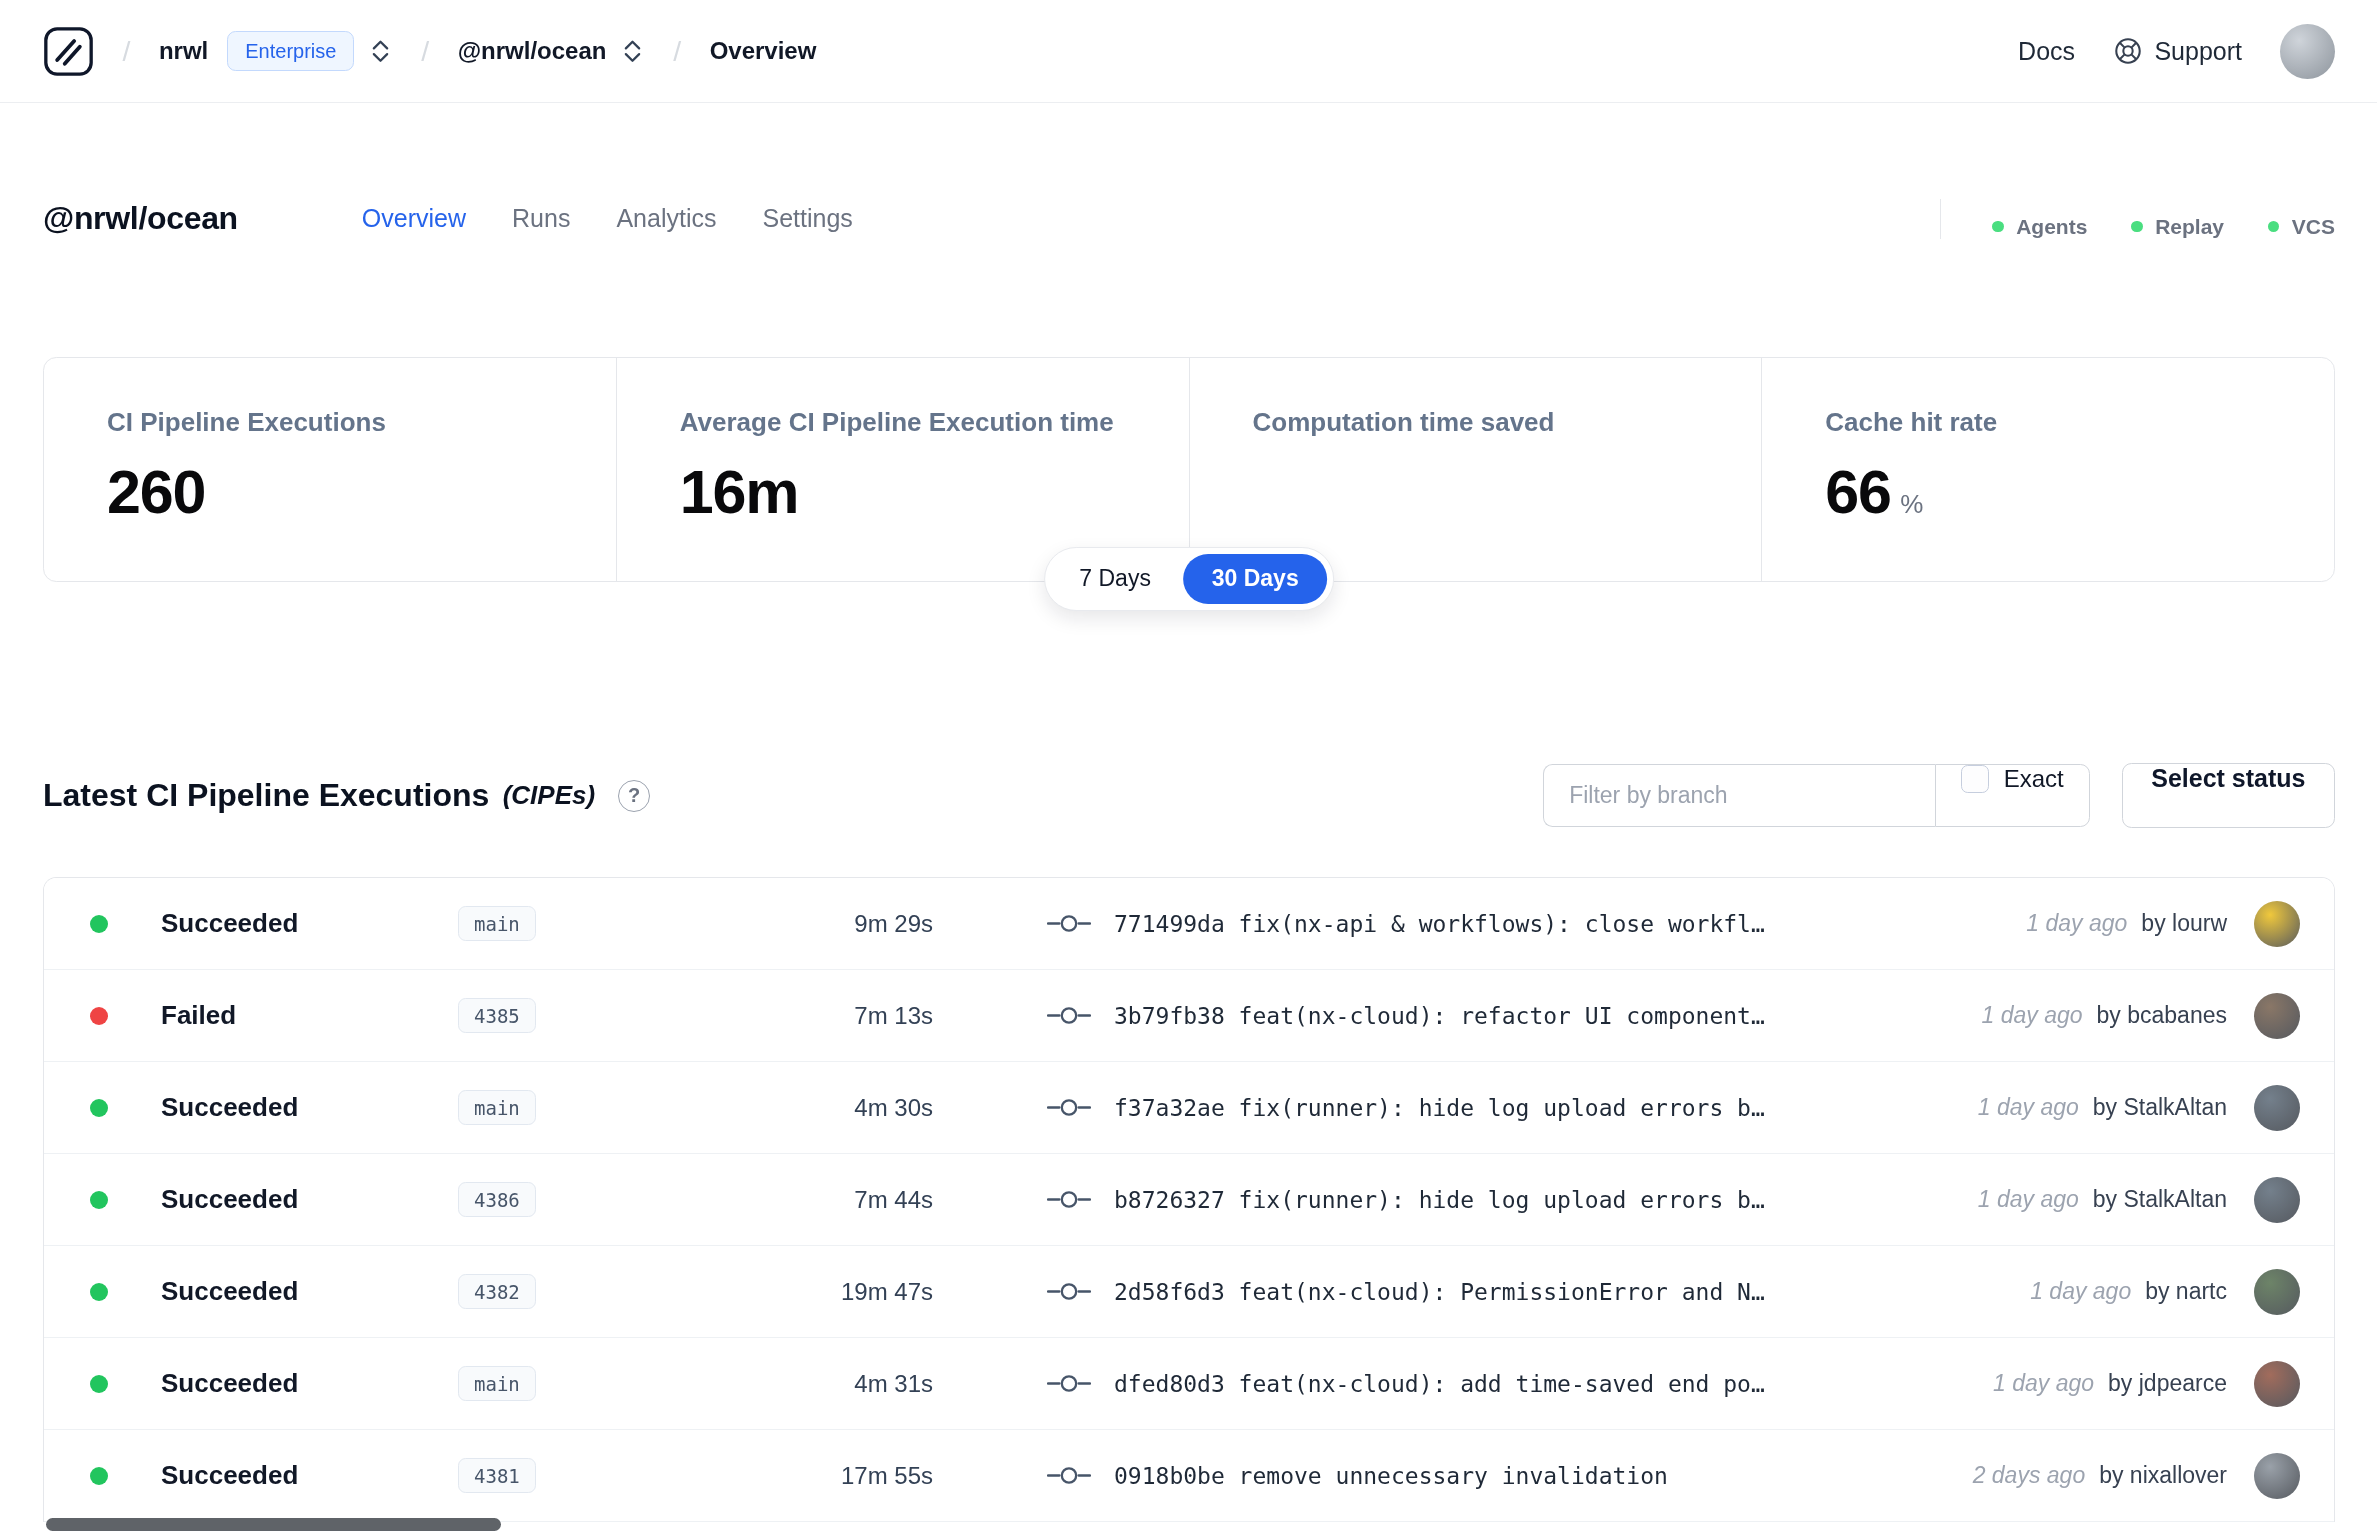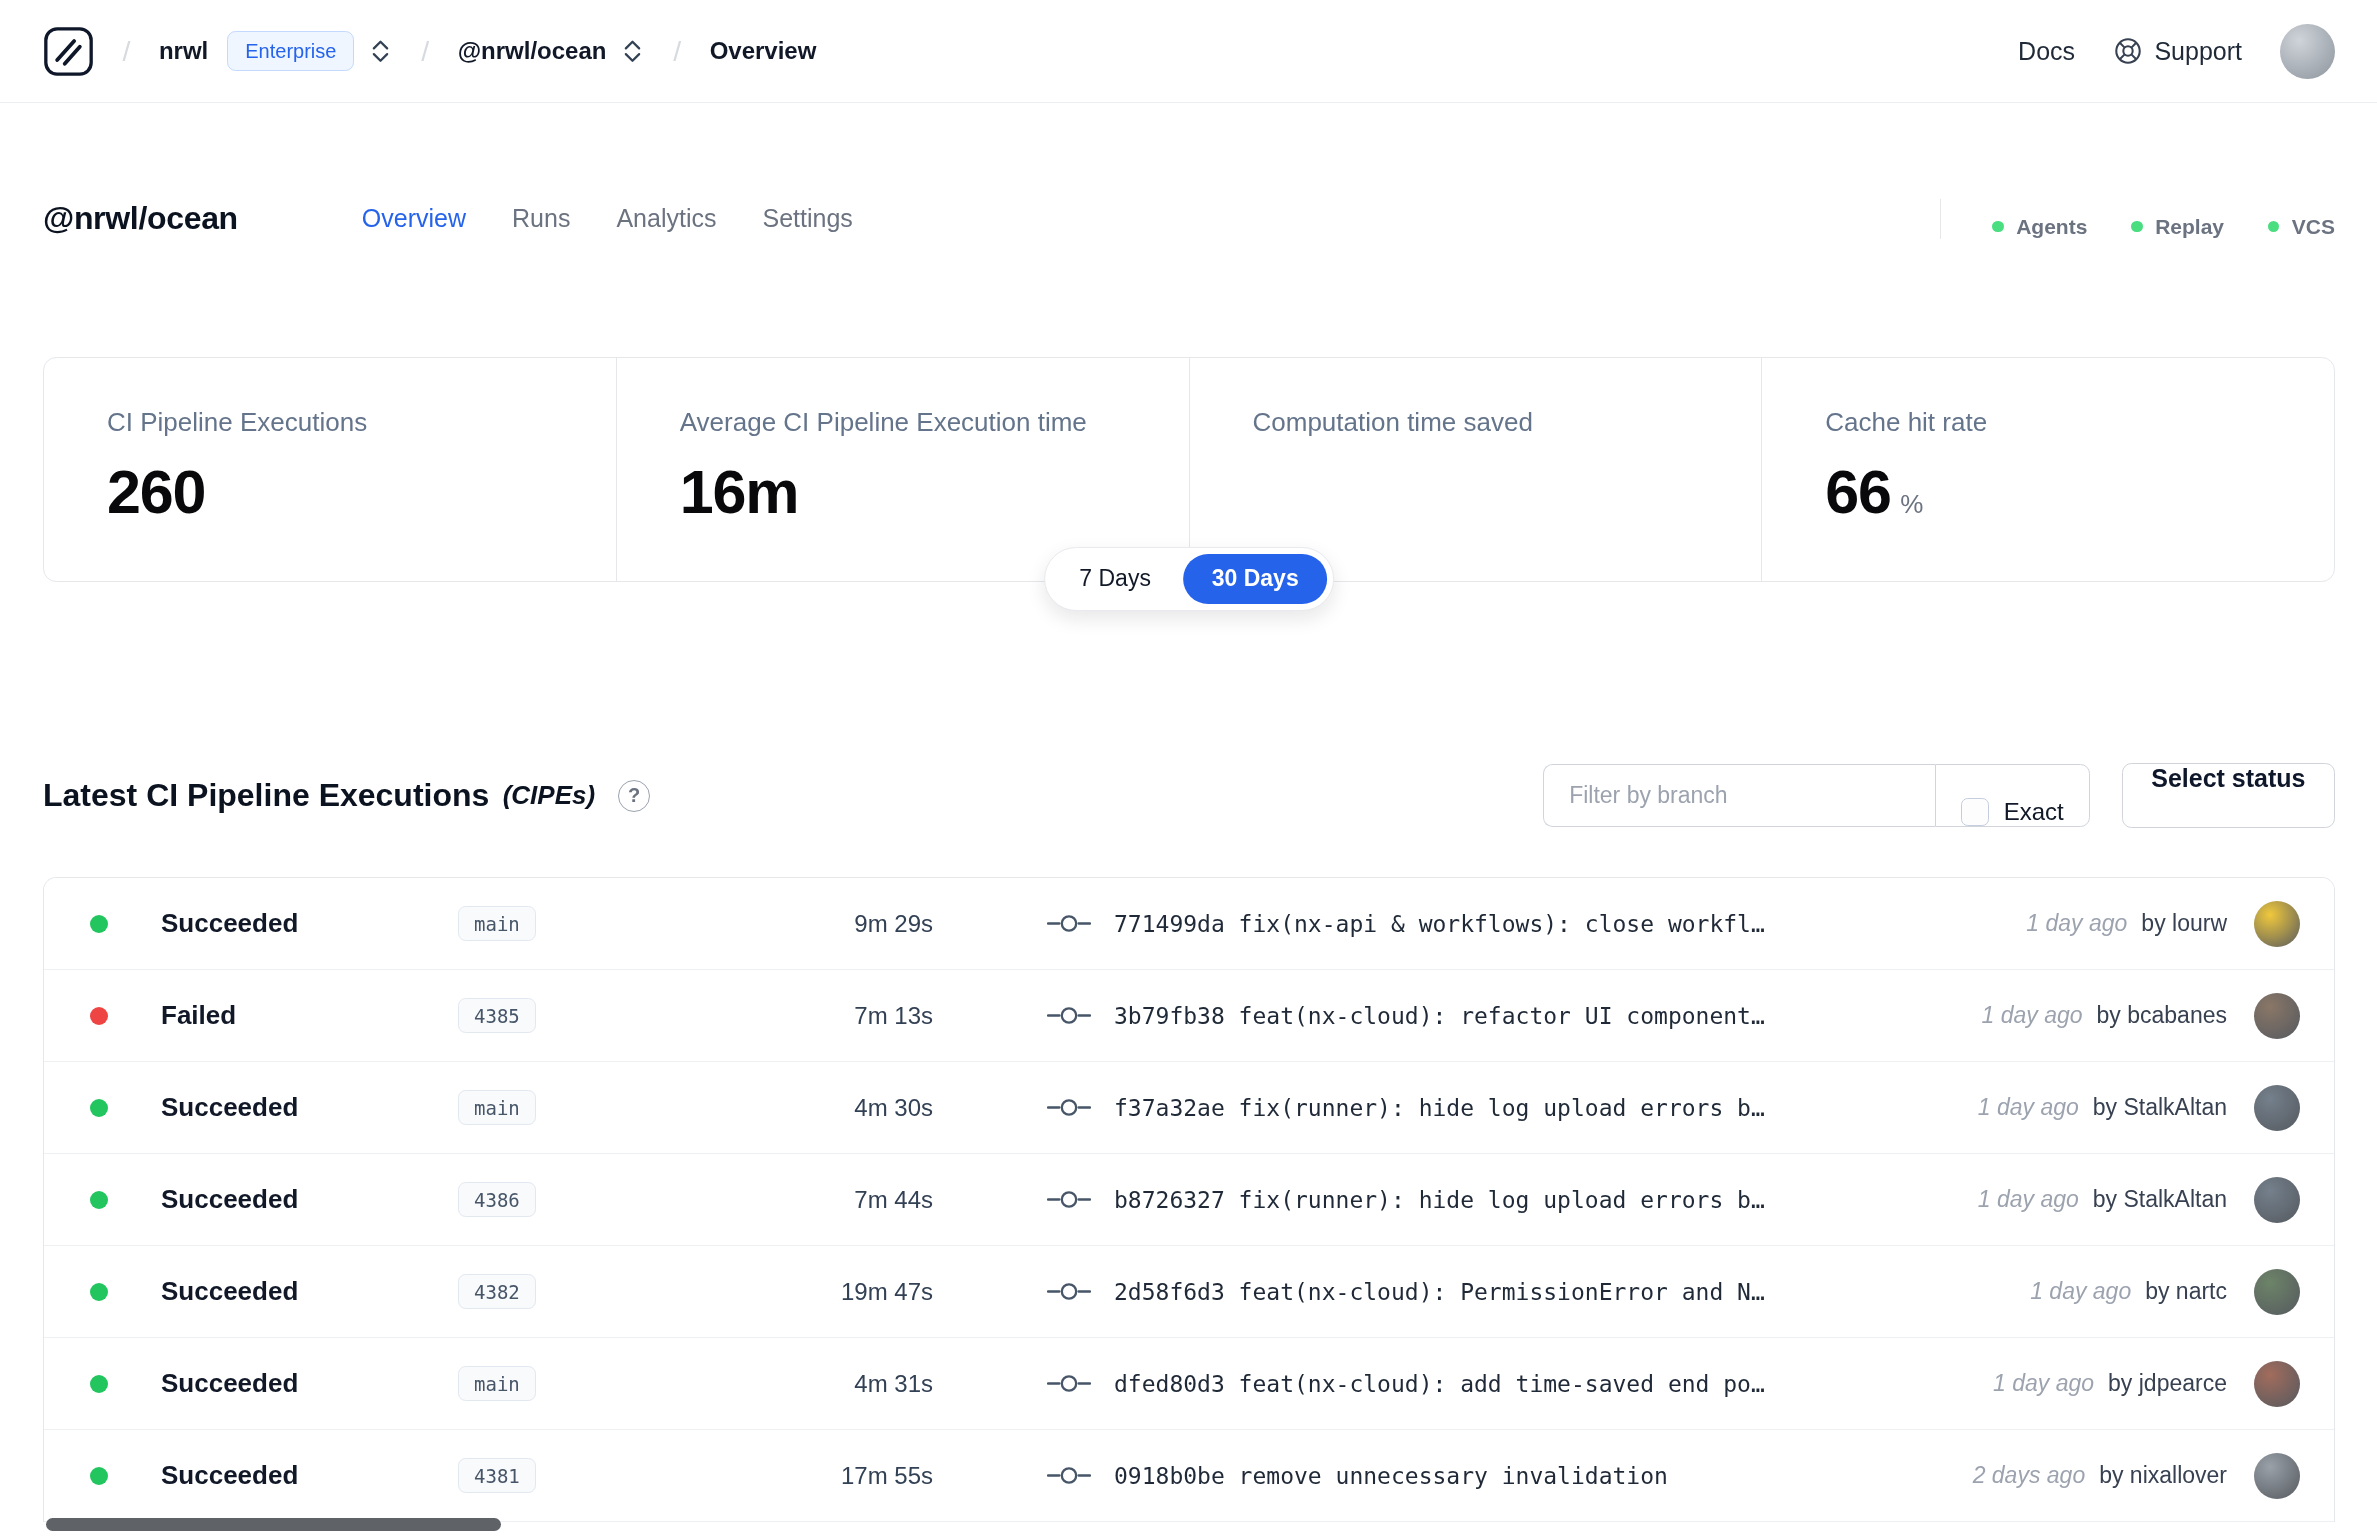--- a/index.html
+++ b/index.html
@@ -30,38 +30,38 @@
   .ws-right { margin-left:auto; display:flex; align-items:flex-end; gap:44px;font-weight:bold; }
   .vdivider { width:1px; height:40px; background:#e5e7eb; margin-right:7.6px; }
   .indicator { display:flex; align-items:center; gap:12.4px; font-size:21px; color:#6b7280; cursor:pointer; }
   .dot-sm { width:11.4px; height:11.4px; border-radius:50%; background:#4ade80; }
 
   
   .stats-wrap { position:relative; margin:114px 43px 0; }
   .stats { display:flex; border:1px solid #e5e7eb; border-radius:13.3px; height:225px; background:#fff; overflow:hidden; }
   .stat { flex:1; padding:49px 19px 0 63px; border-left:1px solid #e5e7eb; }
   .stat:first-child { border-left:none; }
-  .stat-label { font-size:26px; color:#64748b; font-weight:400; }
+  .stat-label { font-size:26px; color:#64748b; font-weight:700; }
   .stat-value { margin-top:19px; font-size:61px; font-weight:800; letter-spacing:-0.02em; color:#09090b; display:flex; align-items:baseline; gap:9.5px; white-space:nowrap; }
   .stat-suffix { font-size:26px; font-weight:500; color:#6b7280; }
 
   .range-toggle { position:absolute; left:50%; bottom:-28.5px; transform:translateX(-50%); display:flex; gap:3.8px; background:#fff; border:1px solid #e8eaee; border-radius:950px; padding:5.7px; box-shadow:0 7.6px 19px rgba(15,23,42,.10); }
   .range-opt { font-size:23px; font-weight:500; color:#111827; padding:11.4px 28.5px; border-radius:950px; cursor:pointer; white-space:nowrap; }
   .range-opt.active { background:#2563eb; color:#fff; font-weight:600; }
 
   
   .cipe-head { display:flex; align-items:center; padding:0 43px; margin-top:181px; height:65px; }
   .cipe-title { font-size:32px; font-weight:700; color:#0b1220; }
   .cipe-sub { font-size:26px; font-style:italic; font-weight:600; margin-left:13.3px; color:#0b1220; }
   .help-icon { width:32px; height:32px; border:1.9px solid #9ca3af; border-radius:50%; color:#6b7280; font-size:20px; font-weight:700; display:flex; align-items:center; justify-content:center; margin-left:23px; cursor:pointer; }
   .cipe-controls { margin-left:auto; display:flex; align-items:center; }
   .filter-group { display:flex; }
   .filter-input { width:392px; height:63px; border:1px solid #d1d5db; border-right:none; border-radius:9.5px 0 0 9.5px; padding:0 25px; font-size:23px; font-family:"Liberation Sans", sans-serif; color:#111827; outline:none; }
   .filter-input::placeholder { color:#9ca3af; }
-  .exact-box { display:flex; align-items:flex-end; gap:15px; border:1px solid #d1d5db; border-radius:0 9.5px 9.5px 0; padding:0 25px; height:63px; font-size:24px; font-weight:500; color:#111827; background:#fff; cursor:pointer; }
+  .exact-box { display:flex; align-items:flex-start; gap:15px; border:1px solid #d1d5db; border-radius:0 9.5px 9.5px 0; padding:0 25px; height:63px; font-size:24px; font-weight:500; color:#111827; background:#fff; cursor:pointer; }
   .checkbox { width:27.6px; height:27.6px; border:1.9px solid #c6cede; border-radius:6.7px; background:#fdfdfe; }
   .status-select { margin-left:32px; height:65px; display:flex; align-items:center; gap:53px; border:1px solid #d1d5db; border-radius:9.5px; padding:0 28.5px; font-size:25px; font-weight:600; color:#0f172a; background:#fff; cursor:pointer;flex-direction:column; }
 
   
   .table { margin:49px 43px 0; border:1px solid #e5e7eb; border-bottom:none; border-radius:13.3px 13.3px 0 0; overflow:hidden; background:#fff; }
   .row { display:flex; align-items:center; height:92px; border-bottom:1px solid #eef1f4; padding:0 34px 0 46px; background:#fff; cursor:pointer; }
   .r-dot { width:18px; height:18px; border-radius:50%; flex:none; background:#22c55e; }
   .r-status { margin-left:53px; width:297px; flex:none; font-size:26px; font-weight:600; color:#111827; }
   .r-branch-col { width:323px; flex:none; }
   .badge { display:inline-block; font-family:"DejaVu Sans Mono", monospace; font-size:19px; color:#475569; background:#f8fafc; border:1px solid #e2e8f0; border-radius:7.6px; padding:5.7px 15px; }

